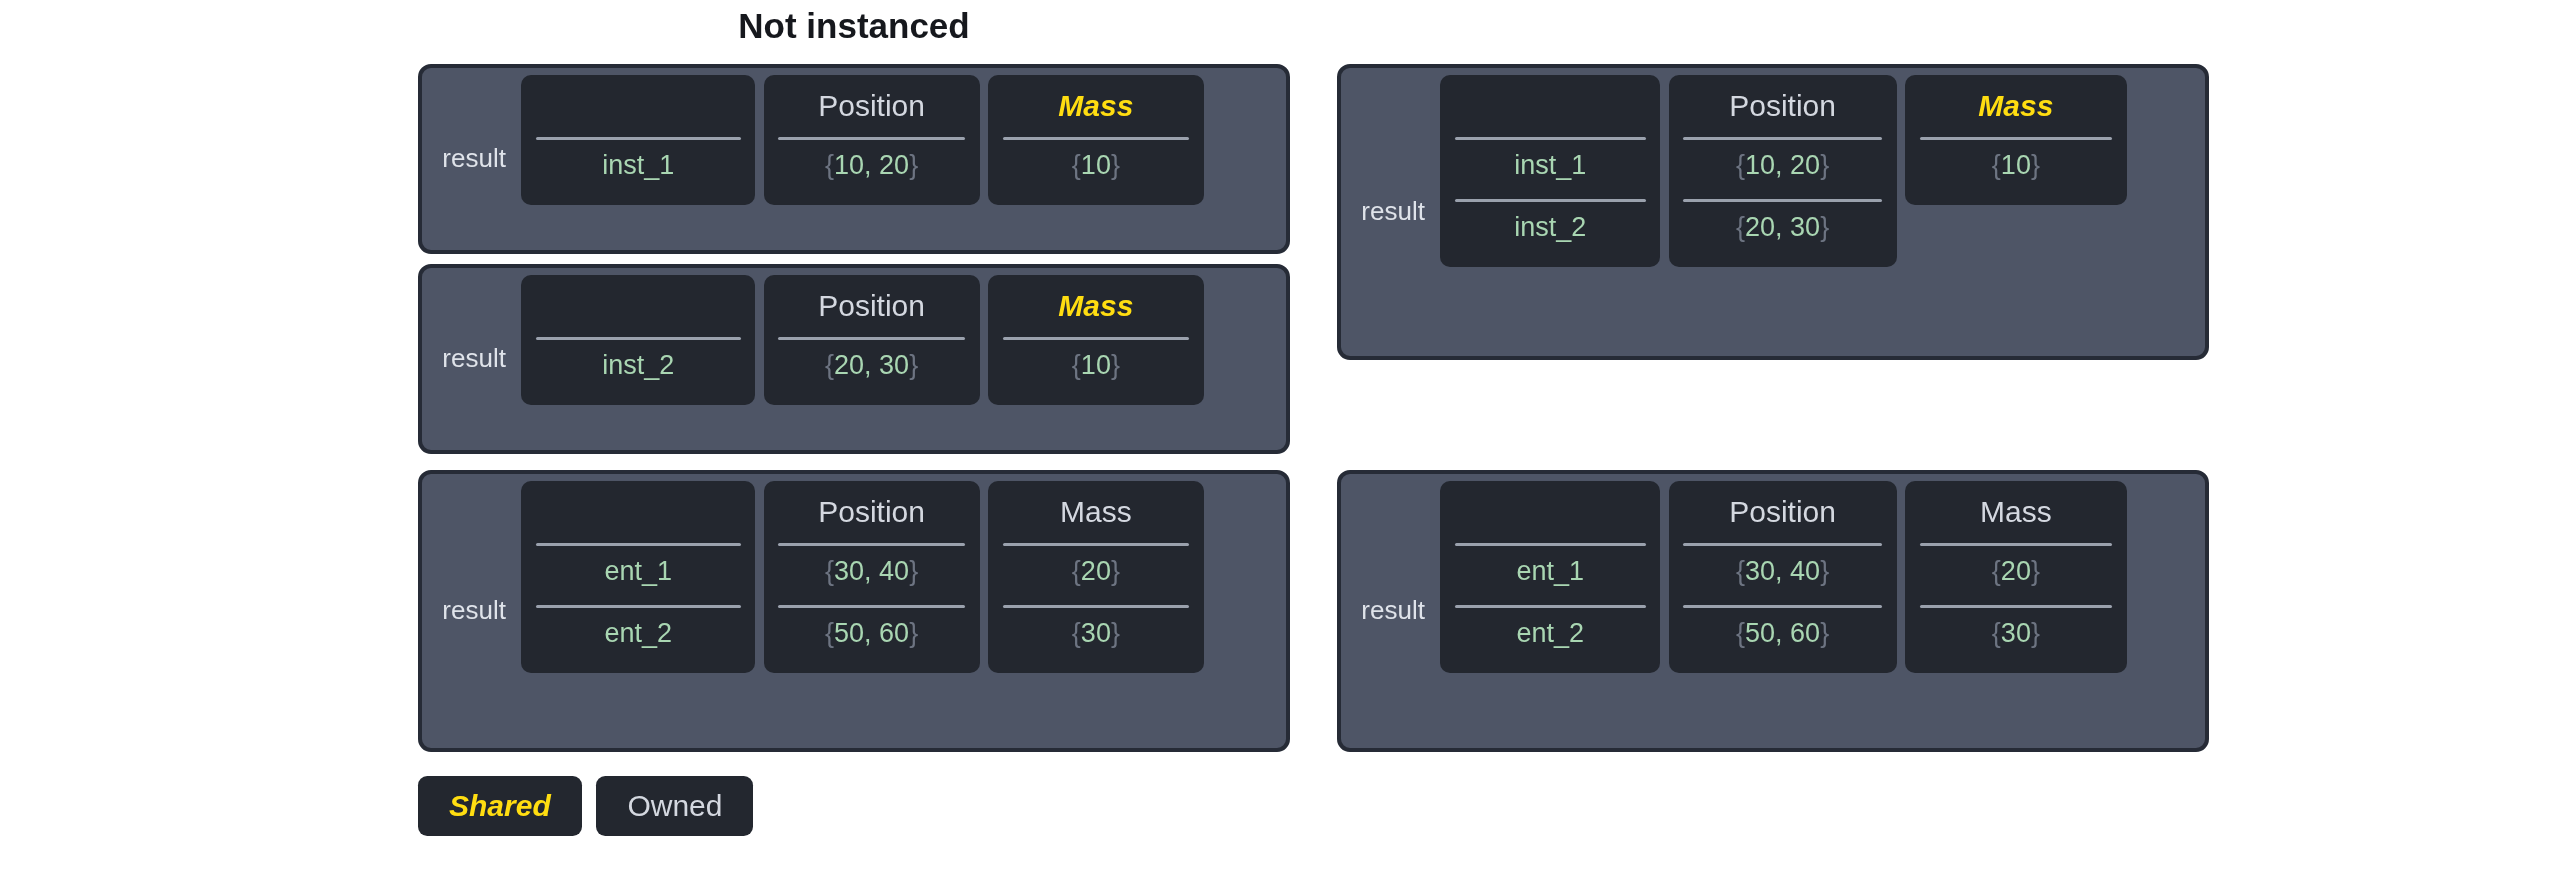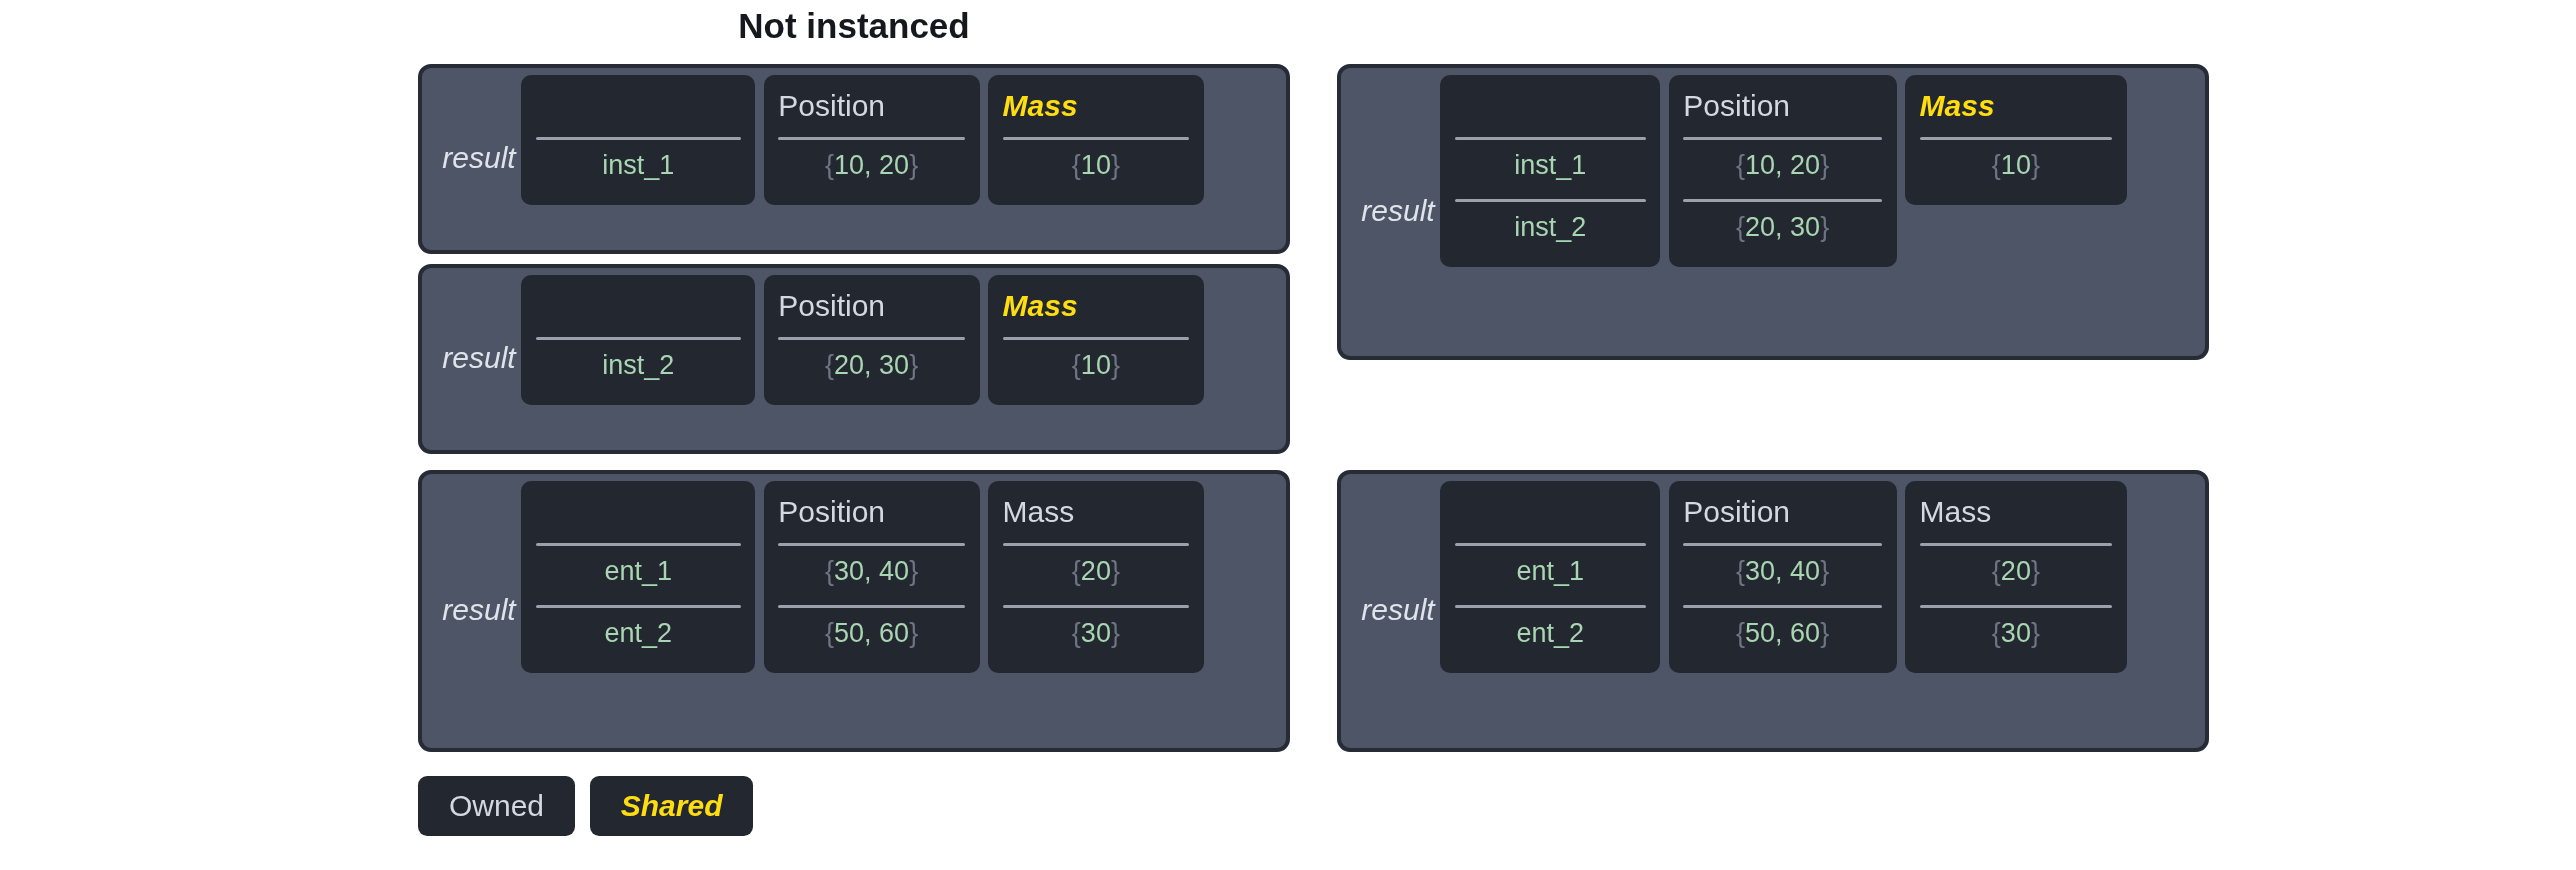--- a/index.html
+++ b/index.html
@@ -41,29 +41,28 @@
     border-radius: 13px;
     box-sizing: border-box;
     display: flex;
     flex-direction: row;
     align-items: flex-start;
     padding: 7.3px;
   }
 
   .result-label {
     color: #dfe3ea;
-    font-size: 30px;
+    font-size: 26px;
     flex: 0 0 auto;
     width: 92px;
     text-align: right;
     padding-left: 13px;
     display: flex;
     align-items: center;
     box-sizing: border-box;
-    font-style: italic;
   }
 
   .cols {
     display: flex;
     flex-direction: row;
     gap: 8.3px;
     flex: 1 1 auto;
     align-items: flex-start;
   }
 
@@ -72,20 +71,21 @@
     background: #23272f;
     border-radius: 10px;
     box-sizing: border-box;
     display: flex;
     flex-direction: column;
     padding: 9.2px 14.7px 14.7px 14.7px;
   }
 
   .col-head {
     font-size: 30px;
+    text-align: center;
     height: 44px;
     line-height: 44px;
     white-space: nowrap;
     color: #d4d8e0;
   }
   .col-head.shared {
     color: #ffdd11;
     font-style: italic;
     font-weight: bold;
   }
@@ -250,18 +250,18 @@
             <div class="divider"></div>
             <div class="cell"><span class="brace">{</span>20<span class="brace">}</span></div>
             <div class="divider"></div>
             <div class="cell"><span class="brace">{</span>30<span class="brace">}</span></div>
           </div>
         </div>
       </div>
     </div>
 
   <div class="legend" id="legend" style="left: 418px; top: 776px;">
+    <div class="legend-chip shared">Shared</div>
     <div class="legend-chip">Owned</div>
-    <div class="legend-chip shared">Shared</div>
   </div>
 
 </div>
 
 
 </body></html>

